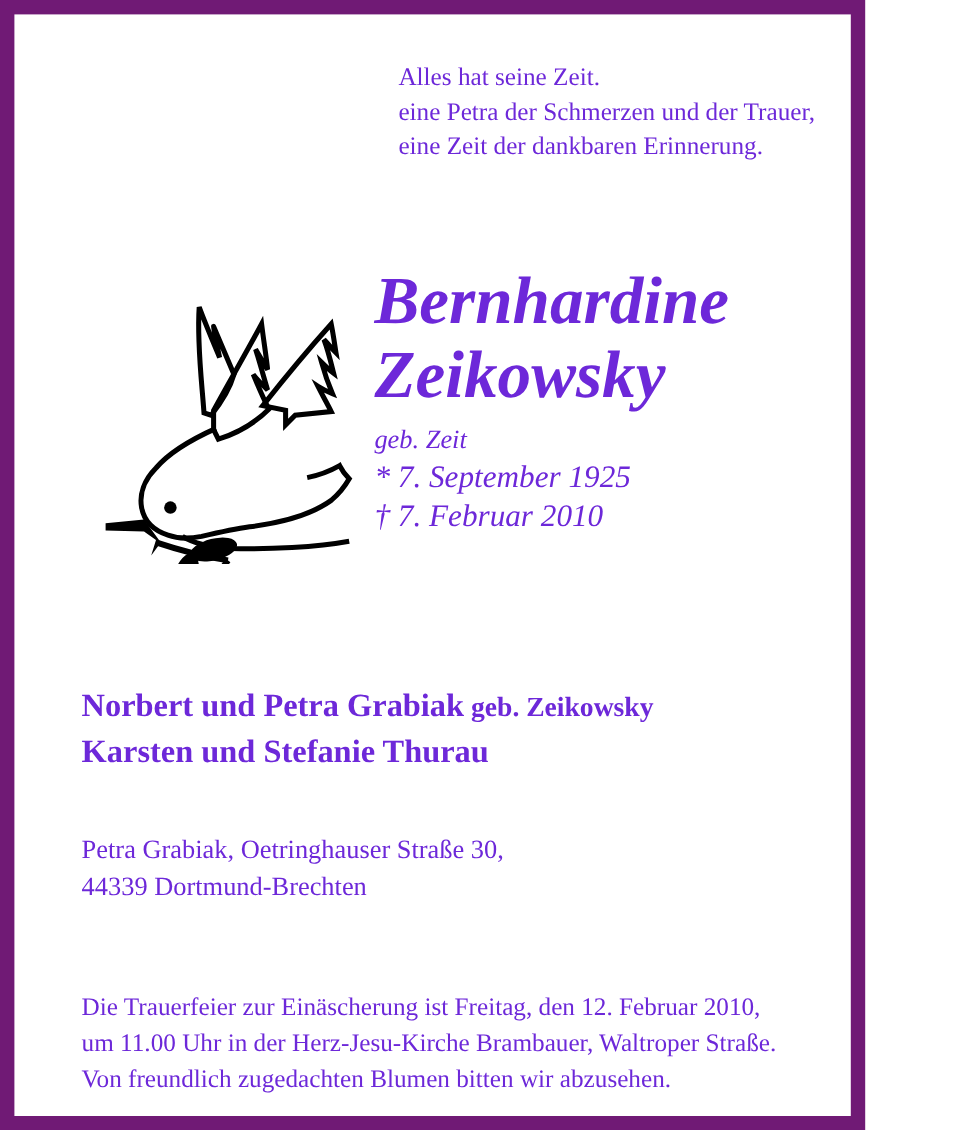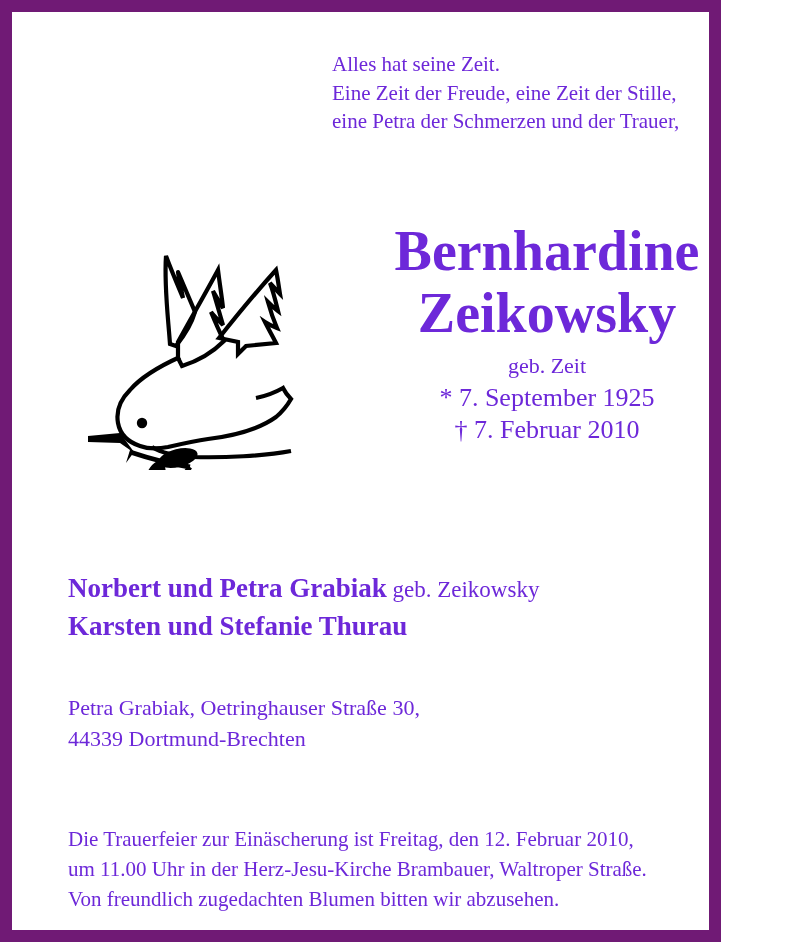--- a/index.html
+++ b/index.html
@@ -41,21 +41,21 @@
     height: 250px;
   }
   .dove svg { display: block; width: 100%; height: 100%; }
 
   
   .deceased {
     position: absolute;
     left: 300px;
     top: 208px;
     width: 470px;
-    text-align: center;
+    font-style: italic;
   }
   .name-line {
     font-family: "Liberation Serif", "DejaVu Serif", serif;
     font-weight: bold;
     font-size: 56px;
     line-height: 62px;
     letter-spacing: 0px;
   }
   .born-name {
     font-size: 22px;
@@ -79,21 +79,21 @@
   .family {
     position: absolute;
     left: 56px;
     top: 558px;
     font-size: 27px;
     line-height: 37px;
     font-weight: bold;
     white-space: nowrap;
   }
   .family .light {
-    font-weight: normal;
+    font-weight: bold;
     font-size: 23px;
   }
   .address {
     position: absolute;
     left: 56px;
     top: 680px;
     font-size: 22px;
     line-height: 31px;
     white-space: nowrap;
   }
@@ -106,22 +106,22 @@
     white-space: nowrap;
   }
 </style>
 </head>
 <body>
 
 <div class="notice">
 
   <div class="poem">
     <div>Alles hat seine Zeit.</div>
-    <div>Eine Zeit der Freude, eine Zeit der Stille,</div>
     <div>eine Petra der Schmerzen und der Trauer,</div>
+    <div>eine Zeit der dankbaren Erinnerung.</div>
   </div>
 
   <div class="dove">
     <svg viewBox="0 0 218 250" xmlns="http://www.w3.org/2000/svg" aria-hidden="true">
       <g fill="none" stroke="#000000" stroke-width="4.2" stroke-linejoin="miter" stroke-linecap="butt">
 
         <path d="M84 124 C82 96 78 66 80 36 C86 52 92 66 97 78 C95 68 93 60 92 52
                  C98 66 104 80 109 92 C105 106 98 116 90 126 Z"></path>
 
         <path d="M92 122 C104 100 118 76 132 50 C134 66 136 78 137 88

